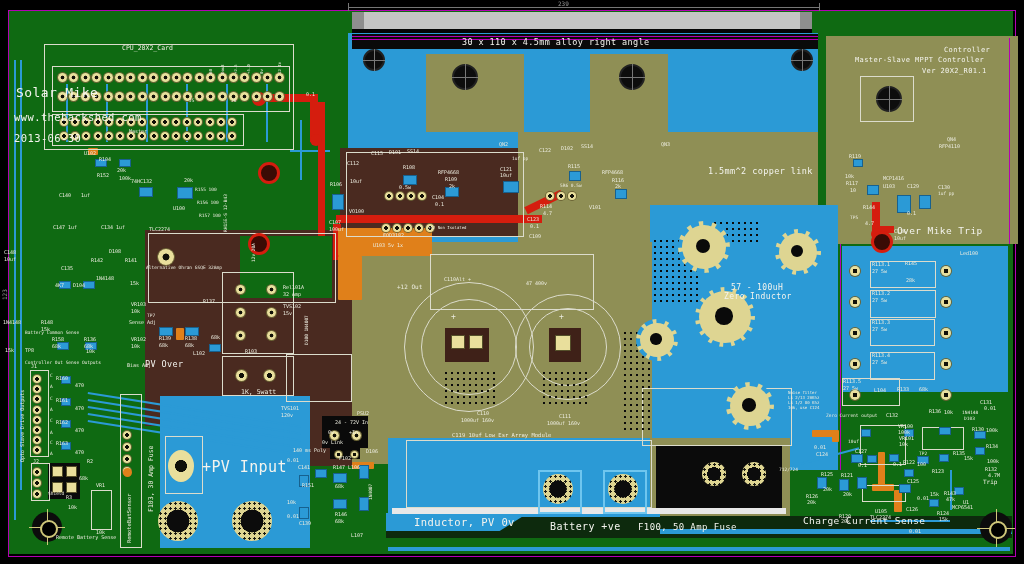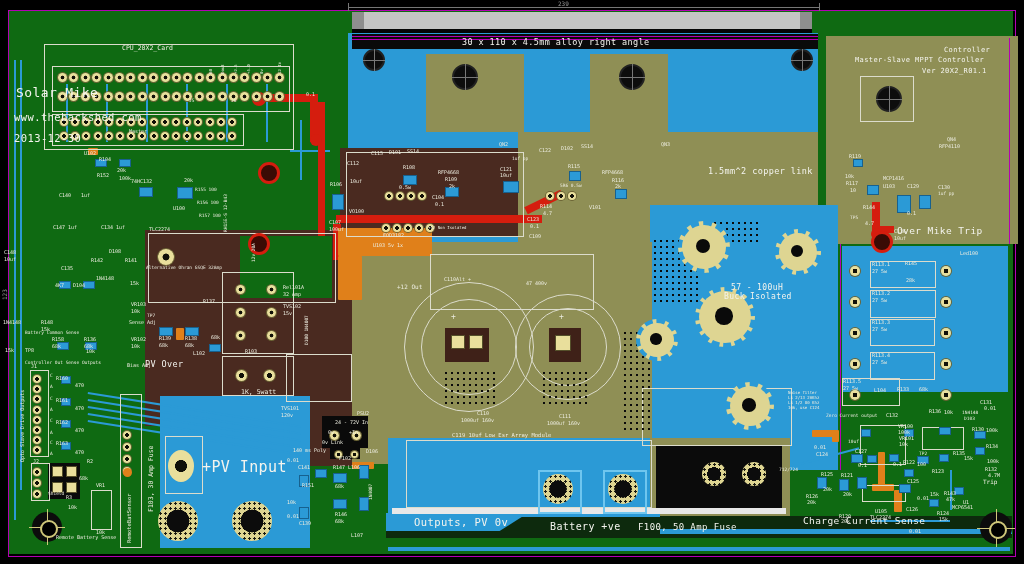--- a/index.html
+++ b/index.html
@@ -137,37 +137,37 @@
 
   <div class="abs" style="left:168px;top:450px;width:26px;height:32px;border-radius:50%;background:radial-gradient(circle,#101008 0 28%,#e9df9c 30%);z-index:25;"></div>
 
   <div class="target" style="left:980px;top:512px;width:32px;height:32px;"></div>
   <div class="targring" style="left:989px;top:521px;width:14px;height:14px;"></div>
   <div class="target" style="left:32px;top:512px;width:30px;height:30px;"></div>
   <div class="targring" style="left:40px;top:520px;width:14px;height:14px;"></div>
 
   <span class="lbl maj" style="left:16px;top:86px;font-size:13px;">Solar Mike</span>
   <span class="lbl maj" style="left:14px;top:112px;font-size:10.5px;">www.thebackshed.com</span>
-  <span class="lbl maj" style="left:14px;top:133px;font-size:10.5px;">2013-12-30</span>
+  <span class="lbl maj" style="left:14px;top:133px;font-size:10.5px;">2013-06-30</span>
   <span class="lbl" style="left:122px;top:45px;font-size:6.5px;">CPU_20X2_Card</span>
   <span class="lbl maj" style="left:944px;top:47px;font-size:7px;">Controller</span>
   <span class="lbl maj" style="left:855px;top:57px;font-size:7px;">Master-Slave MPPT Controller</span>
   <span class="lbl maj" style="left:922px;top:68px;font-size:7px;">Ver 20X2_R01.1</span>
   <span class="lbl maj" style="left:462px;top:38px;font-size:8.5px;">30 x 110 x 4.5mm alloy right angle</span>
   <span class="lbl maj" style="left:708px;top:167px;font-size:8.5px;">1.5mm^2 copper link</span>
   <span class="lbl maj" style="left:731px;top:284px;font-size:8px;">57 - 100uH</span>
-  <span class="lbl maj" style="left:724px;top:293px;font-size:8px;">Buck Isolated</span>
+  <span class="lbl maj" style="left:724px;top:293px;font-size:8px;">Zero Inductor</span>
   <span class="lbl" style="left:452px;top:433px;font-size:5.5px;">C119 10uf Low Esr Array Module</span>
   <span class="lbl" style="left:241px;top:389px;font-size:6.5px;">1K, 5watt</span>
   <span class="lbl maj" style="left:145px;top:360px;font-size:8.5px;">PV Over</span>
   <span class="lbl maj" style="left:897px;top:226px;font-size:9.5px;">Over Mike Trip</span>
   <span class="lbl maj" style="left:803px;top:516px;font-size:9.5px;">Charge Current Sense</span>
   <span class="lbl maj" style="left:202px;top:460px;font-size:15px;">+PV Input</span>
   <span class="lbl" style="left:148px;top:512px;font-size:6.5px;transform:rotate(-90deg);">F103, 30 Amp Fuse</span>
-  <span class="lbl maj" style="left:414px;top:517px;font-size:10.5px;">Outputs, PV 0v</span>
+  <span class="lbl maj" style="left:414px;top:517px;font-size:10.5px;">Inductor, PV 0v</span>
   <span class="lbl maj" style="left:550px;top:522px;font-size:10px;">Battery +ve</span>
   <span class="lbl maj" style="left:638px;top:523px;font-size:9px;">F100, 50 Amp Fuse</span>
   <span class="lbl" style="left:20px;top:462px;font-size:5px;transform:rotate(-90deg);">Opto Slave Drive Outputs</span>
   <span class="lbl" style="left:56px;top:535px;font-size:5px;">Remote Battery Sense</span>
   <span class="lbl" style="left:127px;top:543px;font-size:5.5px;transform:rotate(-90deg);">RemoteBatSensor</span>
 
   <div id="labels-layer">
       <span class="lbl" style="left: 129px; top: 129px; font-size: 5px;">Master</span>
       <span class="lbl" style="left: 189px; top: 99px; font-size: 4.5px;">J5</span>
       <span class="lbl" style="left: 231px; top: 99px; font-size: 4.5px;">J6</span>

